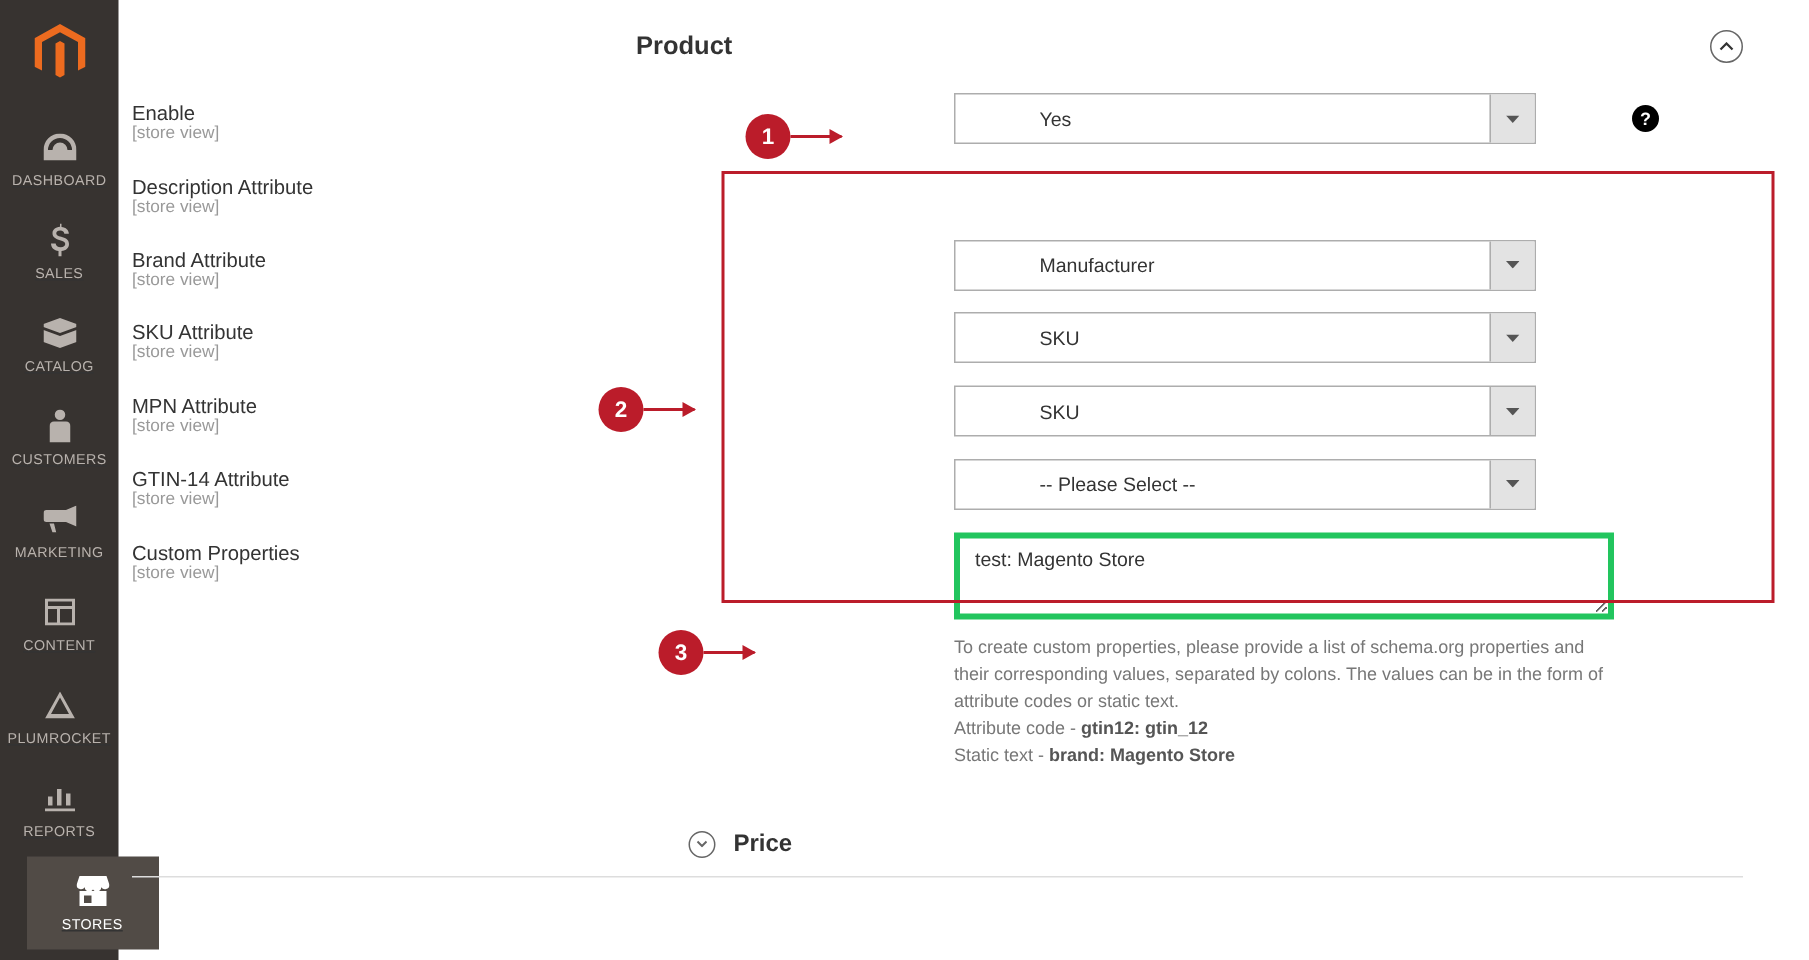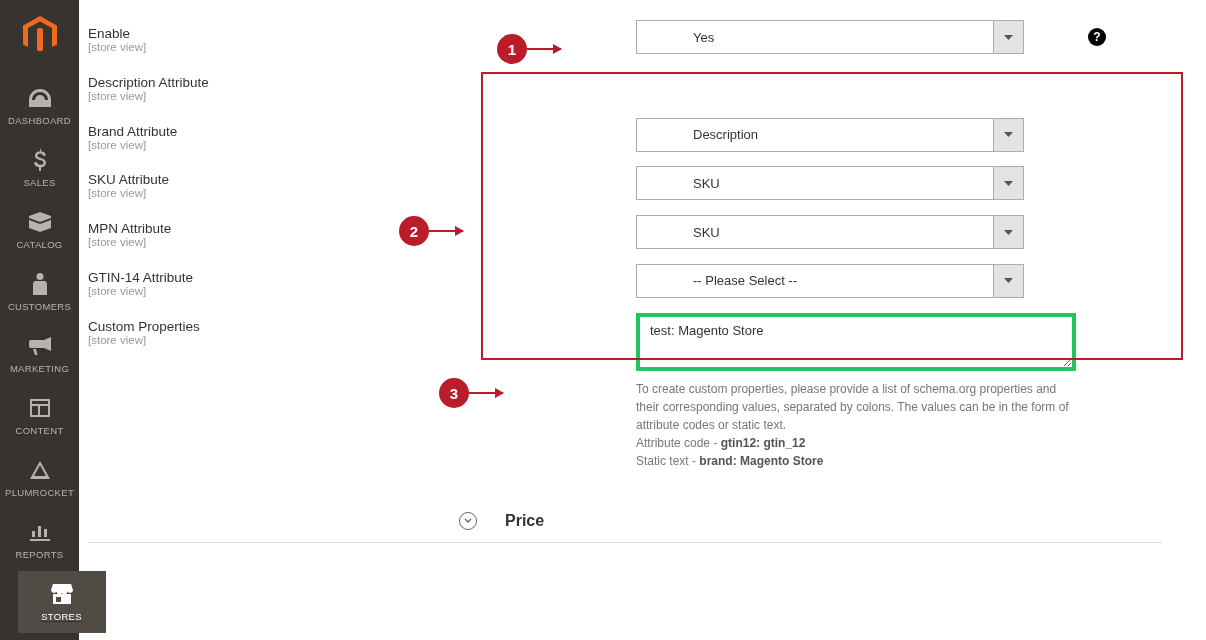--- a/index.html
+++ b/index.html
@@ -227,21 +227,21 @@
     height: 0;
     border-left: 9px solid #bb1c2a;
     border-top: 5px solid transparent;
     border-bottom: 5px solid transparent;
   }
 
   
   .price-section {
     display: flex;
     align-items: center;
-    gap: 28px;
+    gap: 12px;
     padding: 28px 0 12px 371px;
     border-bottom: 1px solid #ddd;
     margin-right: 44px;
   }
   .price-section .chev {
     width: 18px;
     height: 18px;
     border: 1.5px solid #666;
     border-radius: 50%;
     display: flex;
@@ -333,20 +333,28 @@
         <svg width="22" height="20" viewBox="0 0 22 20">
           <path d="M2 0h18l2 6a3 3 0 0 1-5.5 1.5A3 3 0 0 1 11 9a3 3 0 0 1-5.5-1.5A3 3 0 0 1 0 6L2 0zm0 10h18v10H2V10zm3 3v5h5v-5H5z"></path>
         </svg>
       </span>
     <span>STORES</span>
   </div>
 </nav>
 
 <div class="main">
 
+  <div class="section-header">
+    <span class="title">Product</span>
+    <div class="collapse-btn">
+      <svg width="10" height="6" viewBox="0 0 10 6" fill="none">
+          <path d="M1 5 L5 1 L9 5" stroke-width="1.5"></path>
+        </svg>
+    </div>
+  </div>
 
   <div class="form-area">
 
     <div class="form-row">
       <div class="label-col">
         <span class="lab">Enable</span>
         <span class="scope">[store view]</span>
       </div>
       <div class="control-col">
         <div class="select">
@@ -368,21 +376,21 @@
       </div>
     </div>
 
     <div class="form-row">
       <div class="label-col">
         <span class="lab">Brand Attribute</span>
         <span class="scope">[store view]</span>
       </div>
       <div class="control-col">
         <div class="select">
-          <div class="val">Description</div>
+          <div class="val">Manufacturer</div>
           <div class="arrow">
               <svg width="9" height="5" viewBox="0 0 9 5">
                 <path d="M0 0h9L4.5 5z"></path>
               </svg>
             </div>
         </div>
       </div>
     </div>
 
     <div class="form-row">

